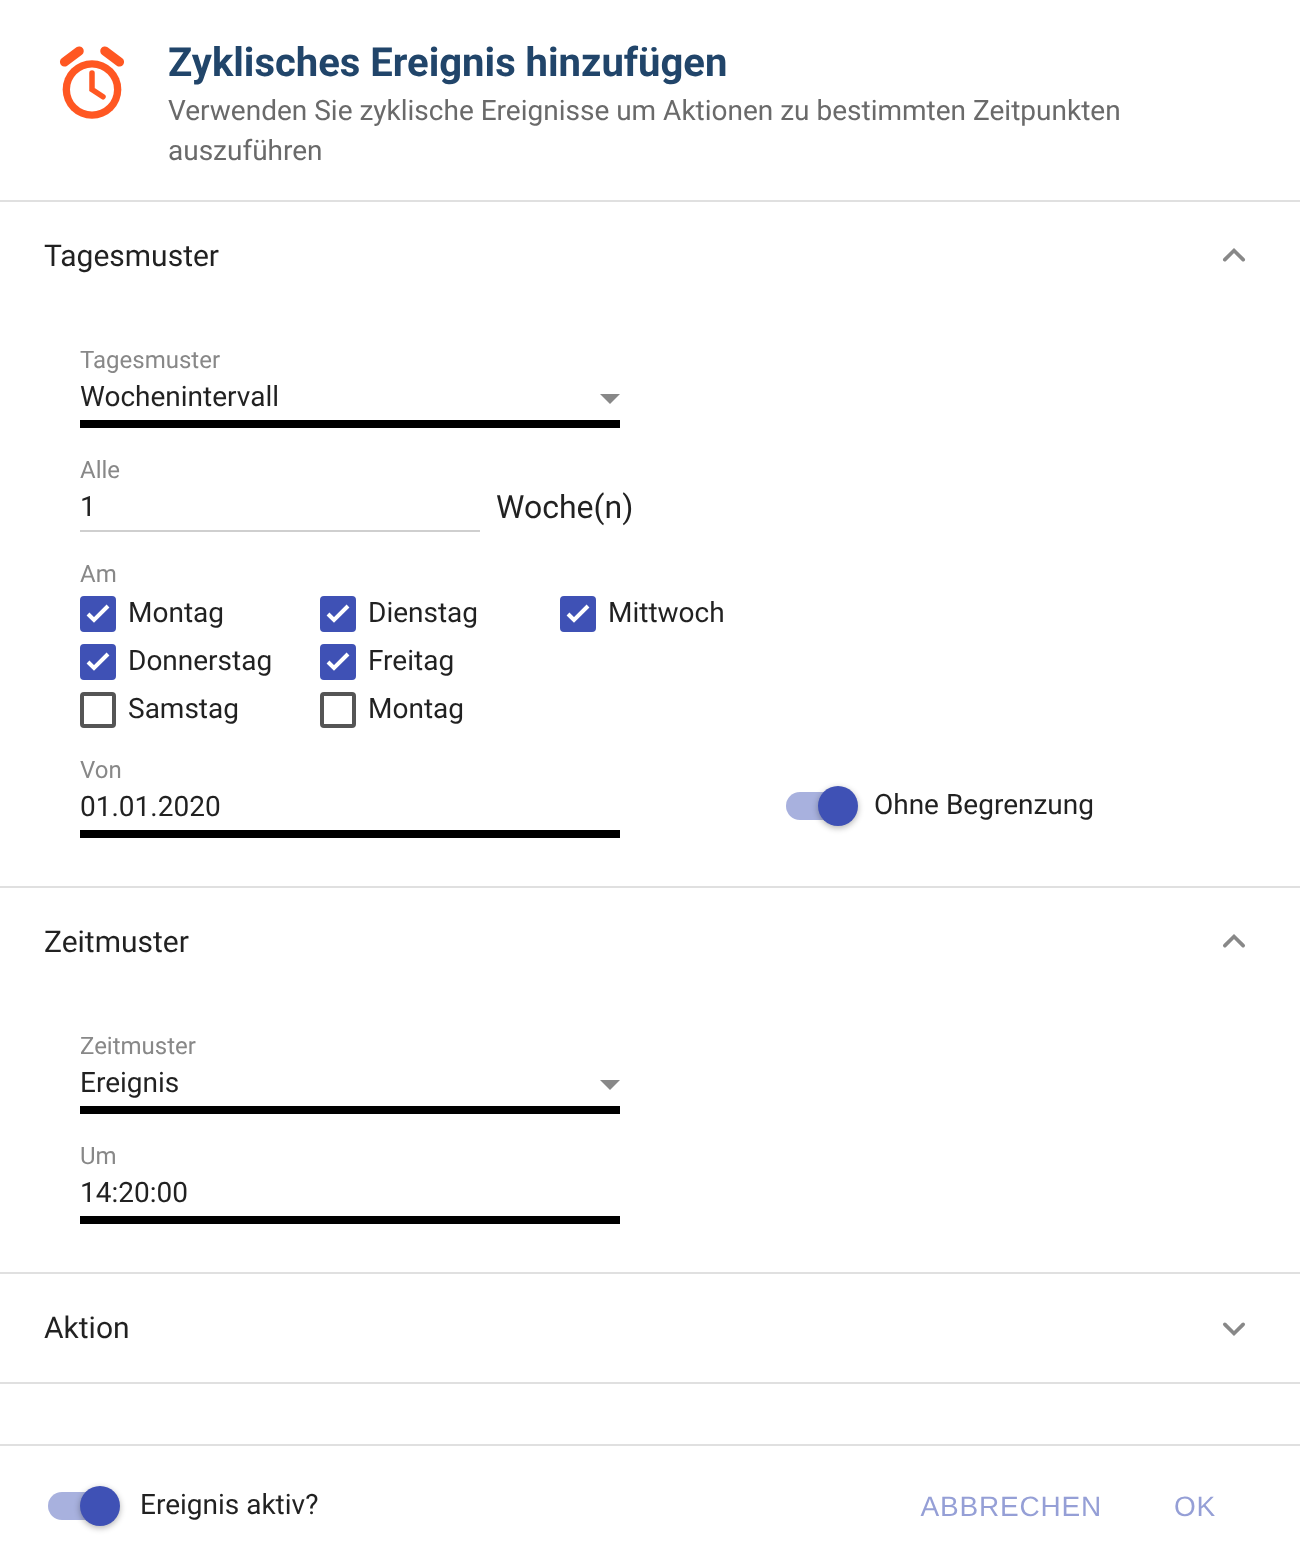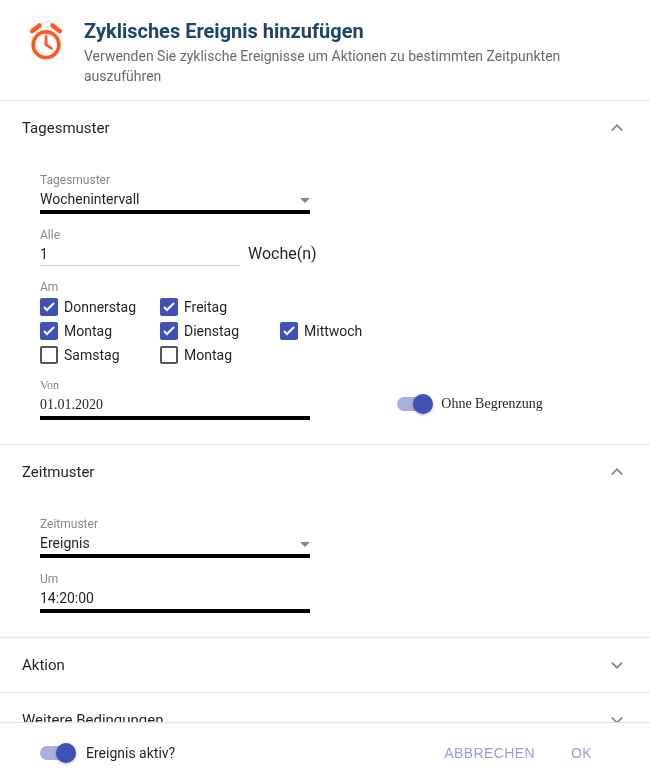--- a/index.html
+++ b/index.html
@@ -123,21 +123,20 @@
     border-color: #3f51b5;
   }
   .cb.checked svg { display: block; }
   .cb svg { display: none; }
   
   .von-row {
     display: flex;
     align-items: flex-end;
     margin-top: 14px;
     gap: 20px;
-    font-family: Liberation Serif, serif;
   }
   .von-field { flex: 0 0 270px; }
   .toggle-wrap {
     display: flex;
     align-items: center;
     gap: 10px;
     padding-bottom: 8px;
     flex: 1;
     justify-content: center;
   }
@@ -155,21 +154,21 @@
     border-radius: 50%;
     top: -3px; left: 16px;
     box-shadow: 0 1px 3px rgba(0,0,0,0.3);
   }
   .toggle-label { font-size: 14px; }
   
   .footer {
     border-top: 1px solid #e0e0e0;
     display: flex;
     align-items: center;
-    padding: 14px 40px;
+    padding: 14px 24px;
   }
   .footer-toggle {
     display: flex;
     align-items: center;
     gap: 12px;
     flex: 1;
   }
   .footer-label { font-size: 14px; }
   .btn {
     font-size: 14px;
@@ -234,55 +233,55 @@
 
       <div class="days-label">Am</div>
       <div class="days">
         <div class="day-row">
           <label class="day">
             <span class="cb checked">
                 <svg width="12" height="10" viewBox="0 0 12 10">
                   <path d="M1 5 l3 3 l7 -7" stroke="#fff" stroke-width="2" fill="none"></path>
                 </svg>
               </span>
+            <span>Montag</span>
+          </label>
+          <label class="day">
+            <span class="cb checked">
+                <svg width="12" height="10" viewBox="0 0 12 10">
+                  <path d="M1 5 l3 3 l7 -7" stroke="#fff" stroke-width="2" fill="none"></path>
+                </svg>
+              </span>
+            <span>Dienstag</span>
+          </label>
+          <label class="day">
+            <span class="cb checked">
+                <svg width="12" height="10" viewBox="0 0 12 10">
+                  <path d="M1 5 l3 3 l7 -7" stroke="#fff" stroke-width="2" fill="none"></path>
+                </svg>
+              </span>
+            <span>Mittwoch</span>
+          </label>
+        </div>
+        <div class="day-row">
+          <label class="day">
+            <span class="cb checked">
+                <svg width="12" height="10" viewBox="0 0 12 10">
+                  <path d="M1 5 l3 3 l7 -7" stroke="#fff" stroke-width="2" fill="none"></path>
+                </svg>
+              </span>
             <span>Donnerstag</span>
           </label>
           <label class="day">
             <span class="cb checked">
                 <svg width="12" height="10" viewBox="0 0 12 10">
                   <path d="M1 5 l3 3 l7 -7" stroke="#fff" stroke-width="2" fill="none"></path>
                 </svg>
               </span>
             <span>Freitag</span>
-          </label>
-        </div>
-        <div class="day-row">
-          <label class="day">
-            <span class="cb checked">
-                <svg width="12" height="10" viewBox="0 0 12 10">
-                  <path d="M1 5 l3 3 l7 -7" stroke="#fff" stroke-width="2" fill="none"></path>
-                </svg>
-              </span>
-            <span>Montag</span>
-          </label>
-          <label class="day">
-            <span class="cb checked">
-                <svg width="12" height="10" viewBox="0 0 12 10">
-                  <path d="M1 5 l3 3 l7 -7" stroke="#fff" stroke-width="2" fill="none"></path>
-                </svg>
-              </span>
-            <span>Dienstag</span>
-          </label>
-          <label class="day">
-            <span class="cb checked">
-                <svg width="12" height="10" viewBox="0 0 12 10">
-                  <path d="M1 5 l3 3 l7 -7" stroke="#fff" stroke-width="2" fill="none"></path>
-                </svg>
-              </span>
-            <span>Mittwoch</span>
           </label>
         </div>
         <div class="day-row">
           <label class="day">
             <span class="cb"></span>
             <span>Samstag</span>
           </label>
           <label class="day">
             <span class="cb"></span>
             <span>Montag</span>
@@ -338,30 +337,20 @@
     <div class="panel-header">
       <div class="panel-title">Aktion</div>
       <span class="chevron">
         <svg width="22" height="22" viewBox="0 0 24 24">
             <path d="M7 10l5 5 5-5" stroke="currentColor" stroke-width="2" fill="none" stroke-linecap="round"></path>
           </svg>
       </span>
     </div>
   </div>
 
-  <div class="panel">
-    <div class="panel-header" style="padding-bottom:10px">
-      <div class="panel-title">Weitere Bedingungen</div>
-      <span class="chevron">
-        <svg width="22" height="22" viewBox="0 0 24 24">
-            <path d="M7 10l5 5 5-5" stroke="currentColor" stroke-width="2" fill="none" stroke-linecap="round"></path>
-          </svg>
-      </span>
-    </div>
-  </div>
 
 </div>
 
 <div class="footer">
   <div class="footer-toggle">
     <div class="toggle">
         <div class="toggle-knob"></div>
       </div>
     <span class="footer-label">Ereignis aktiv?</span>
   </div>

